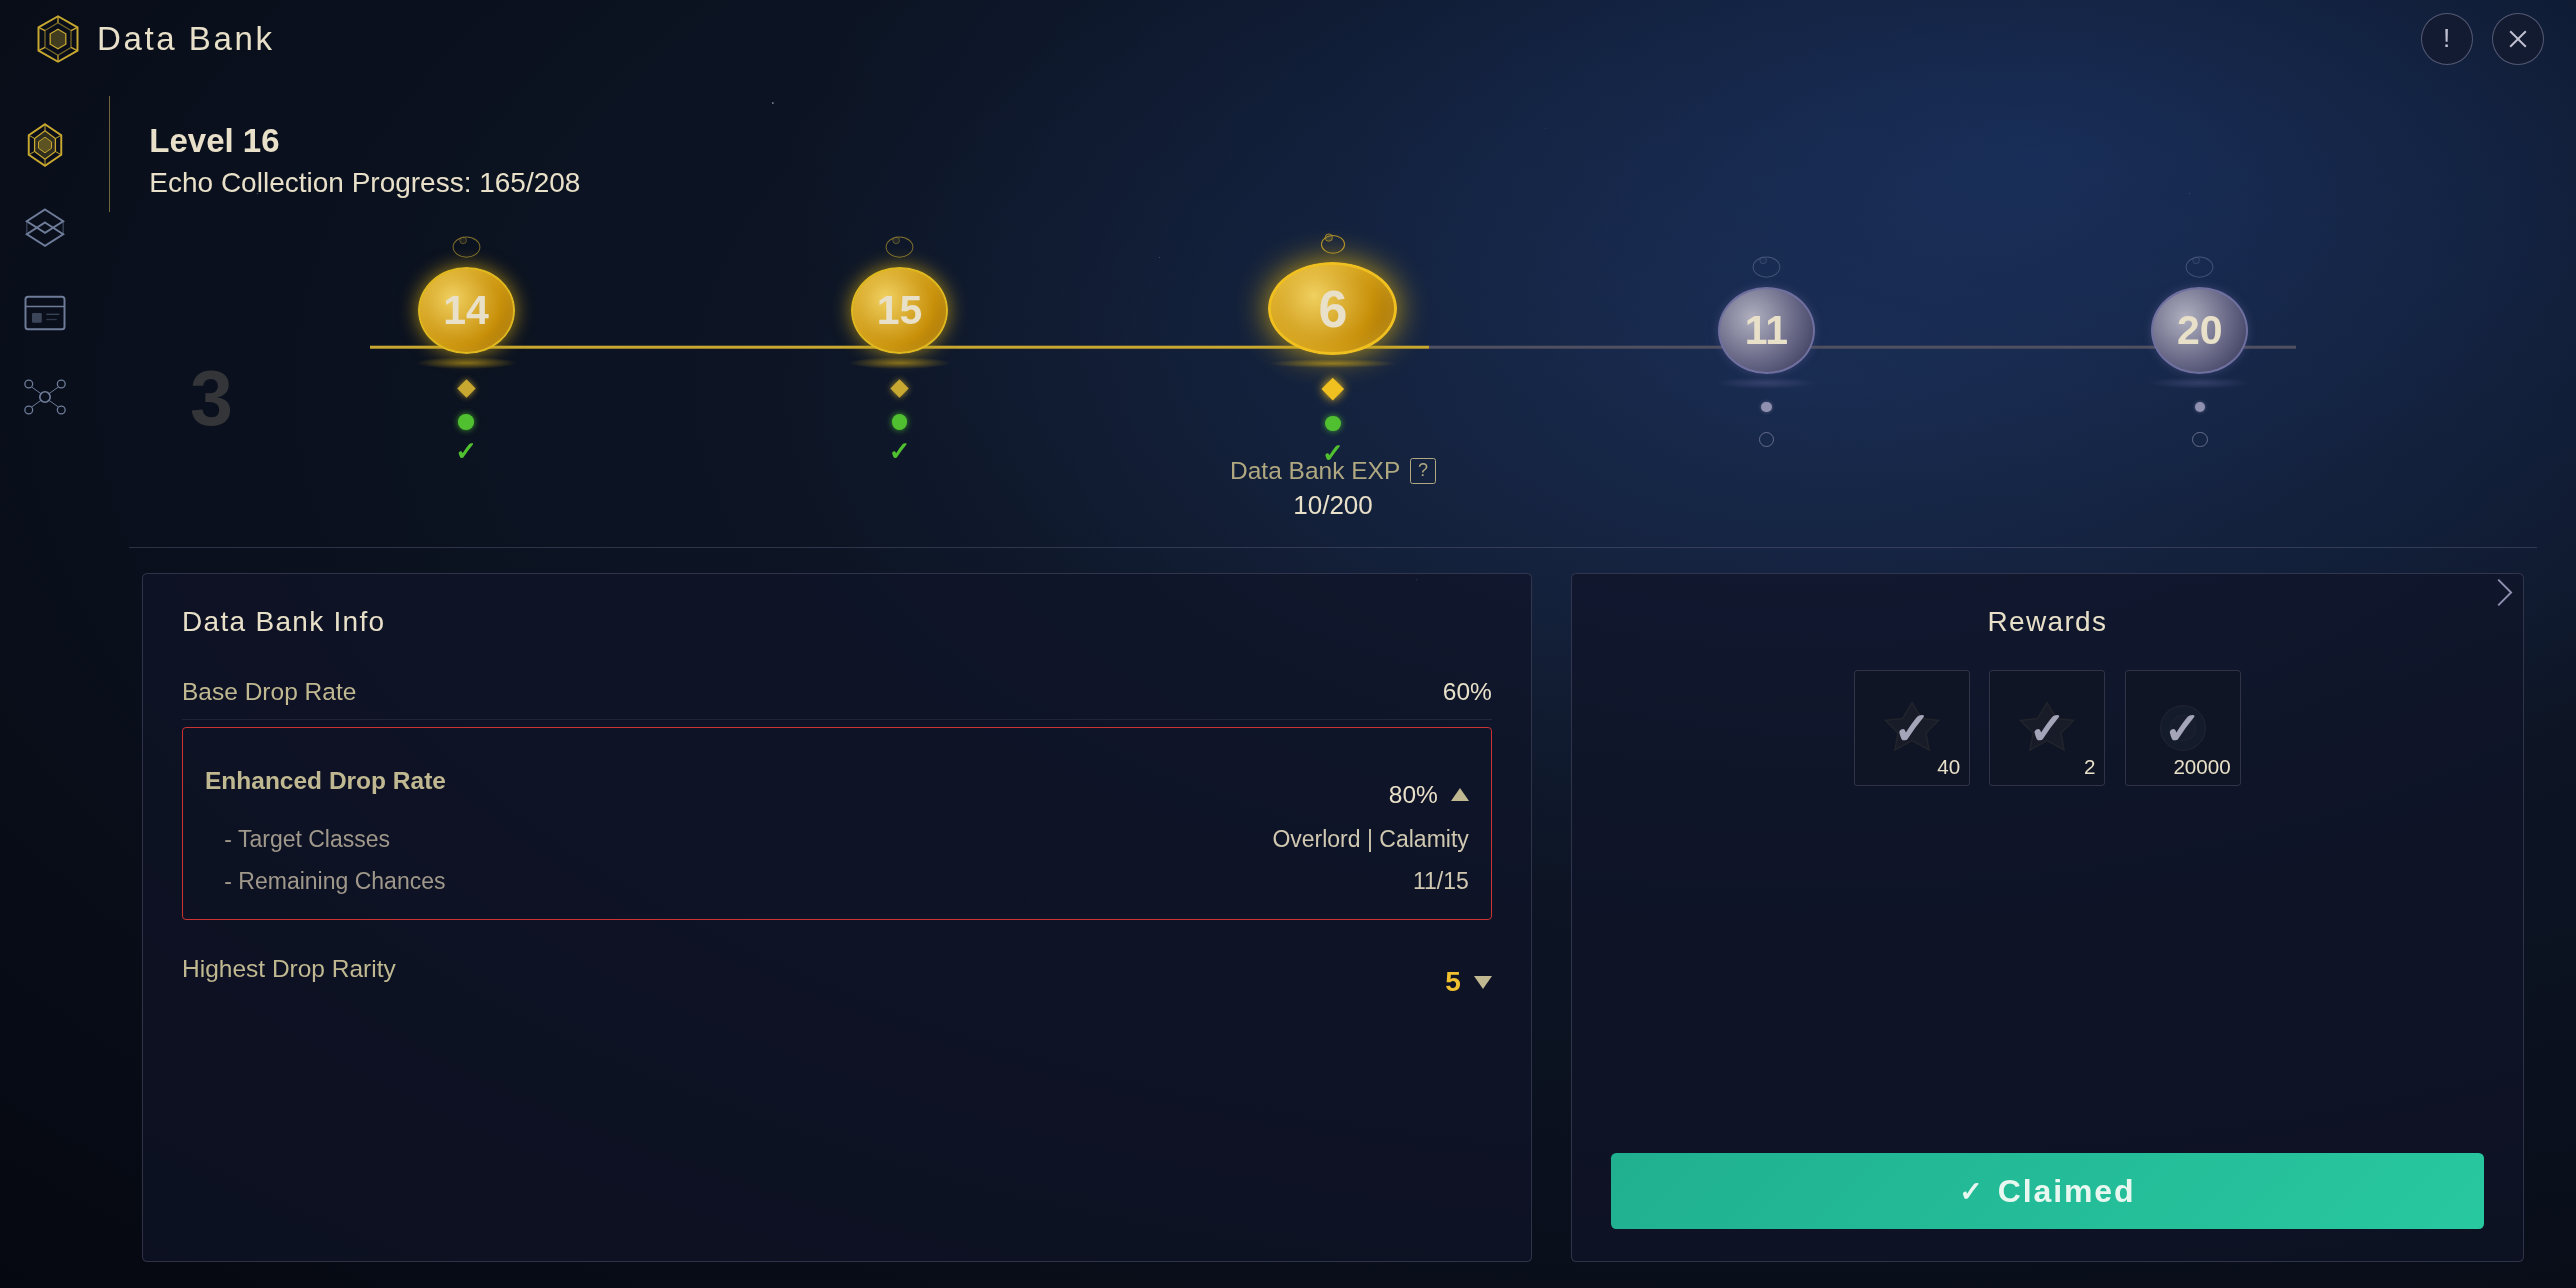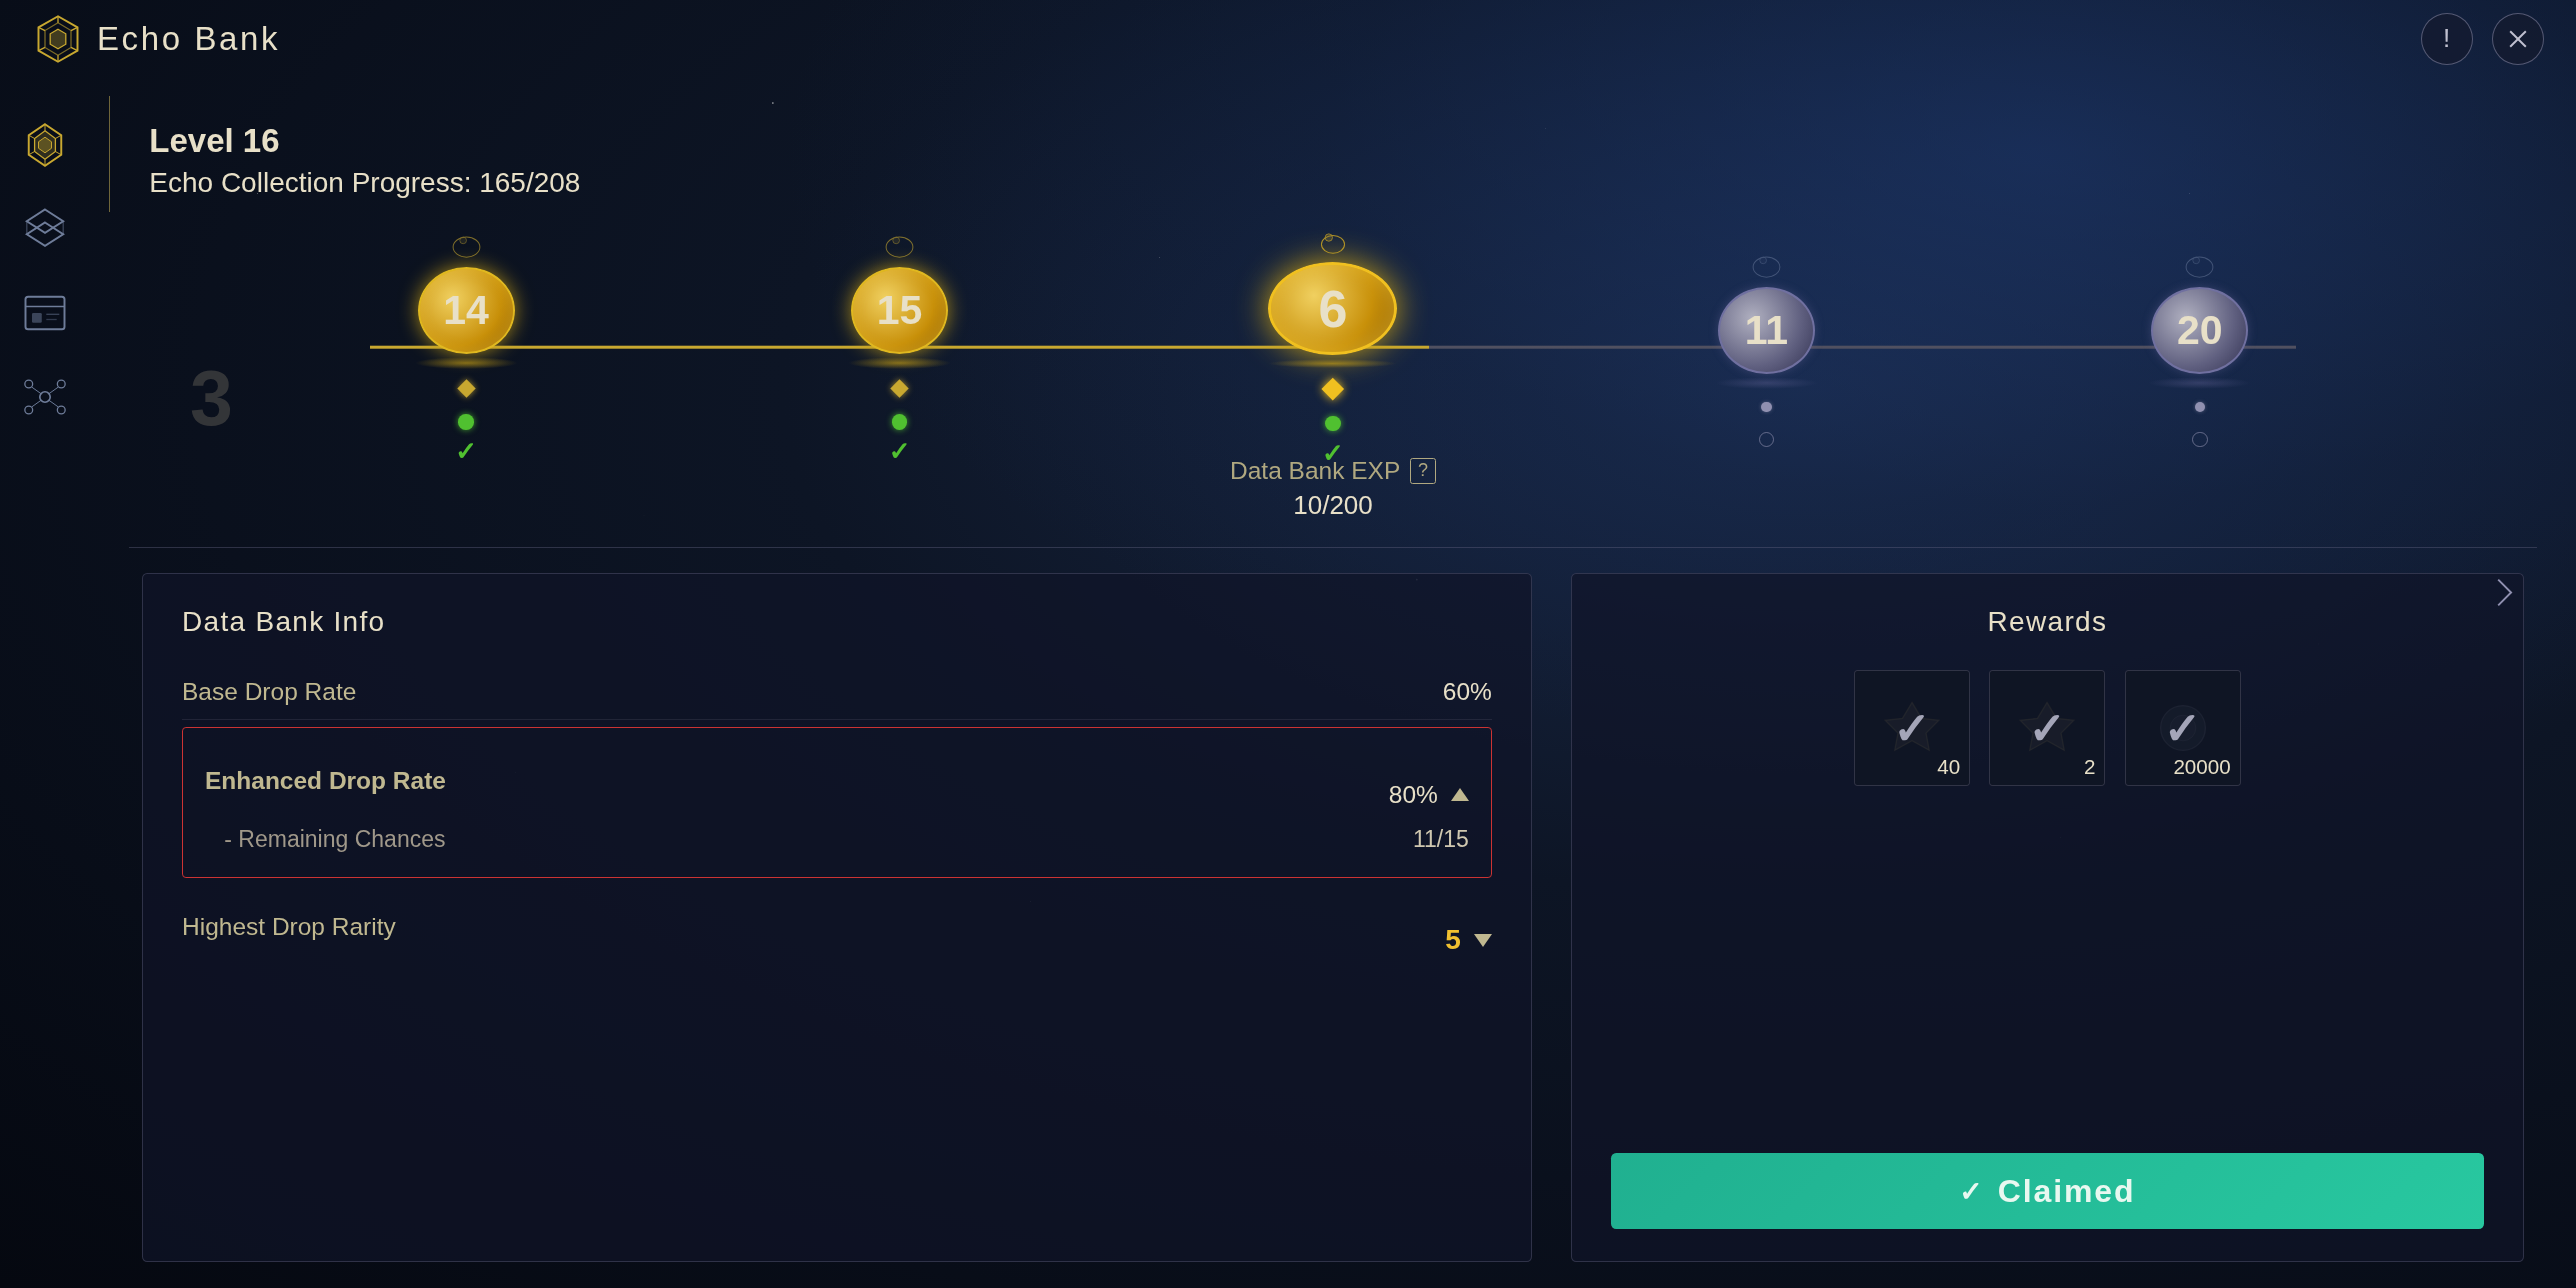--- a/index.html
+++ b/index.html
@@ -561,21 +561,21 @@
         <polygon points="40,15 60,27 60,53 40,65 20,53 20,27" fill="none" stroke="#c8a830" stroke-width="2" opacity="0.6"></polygon>
         <polygon points="40,25 52,32 52,48 40,55 28,48 28,32" fill="rgba(200,168,48,0.3)" stroke="#c8a830" stroke-width="2"></polygon>
         <line x1="40" y1="5" x2="40" y2="15" stroke="#c8a830" stroke-width="2"></line>
         <line x1="40" y1="65" x2="40" y2="75" stroke="#c8a830" stroke-width="2"></line>
         <line x1="10" y1="22" x2="20" y2="27" stroke="#c8a830" stroke-width="2"></line>
         <line x1="60" y1="53" x2="70" y2="58" stroke="#c8a830" stroke-width="2"></line>
         <line x1="70" y1="22" x2="60" y2="27" stroke="#c8a830" stroke-width="2"></line>
         <line x1="20" y1="53" x2="10" y2="58" stroke="#c8a830" stroke-width="2"></line>
       </svg>
     </div>
-    <span class="app-title">Echo Bank</span>
+    <span class="app-title">Data Bank</span>
     <div class="top-right-buttons">
       <div class="icon-btn">!</div>
       <div class="icon-btn">
         <svg viewBox="0 0 40 40" width="26" height="26">
           <line x1="8" y1="8" x2="32" y2="32" stroke="#c0c0d0" stroke-width="3"></line>
           <line x1="32" y1="8" x2="8" y2="32" stroke="#c0c0d0" stroke-width="3"></line>
         </svg>
       </div>
     </div>
   </div>
@@ -755,20 +755,24 @@
 
         <div class="enhanced-section">
           <div class="enhanced-row">
             <span class="enhanced-label">Enhanced Drop Rate</span>
             <span class="enhanced-value">
               80%
               <div class="chevron-up"></div>
             </span>
           </div>
           <div class="sub-row">
+            <span class="sub-label">- Target Classes</span>
+            <span class="sub-value">Overlord | Calamity</span>
+          </div>
+          <div class="sub-row">
             <span class="sub-label">- Remaining Chances</span>
             <span class="sub-value">11/15</span>
           </div>
         </div>
 
         <div class="info-row">
           <span class="info-label">Highest Drop Rarity</span>
           <span class="enhanced-value">
             <span style="color:#f0c030; font-size:28px; font-weight:700;">5</span>
             <div class="chevron-down"></div>

